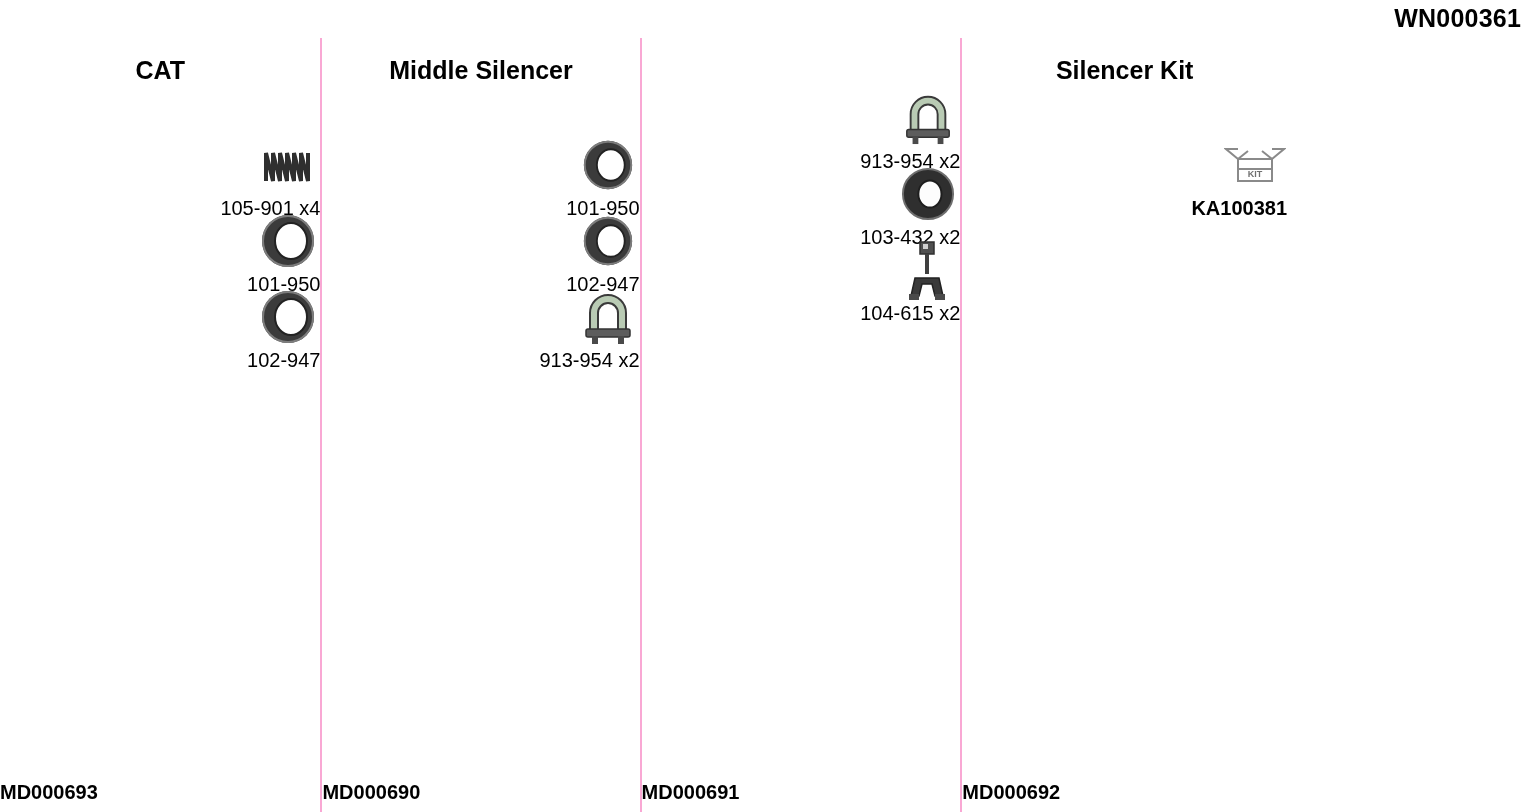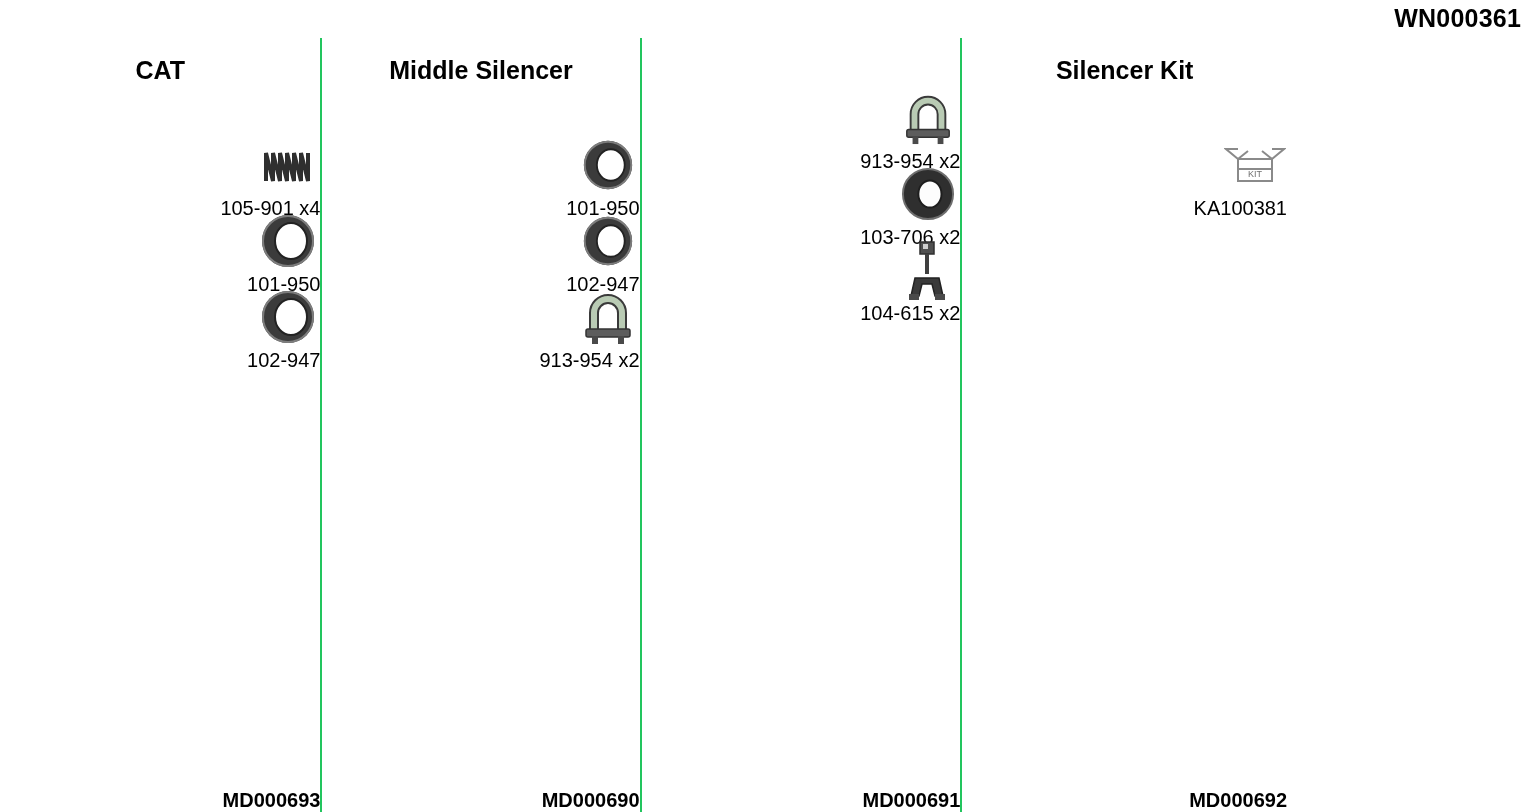--- a/index.html
+++ b/index.html
@@ -36,21 +36,21 @@
   }
 
   .column {
     position: relative;
     height: 100%;
     box-sizing: border-box;
     display: flex;
     flex-direction: column;
   }
   .column.divider {
-    border-left: 2px solid #22c55e;
+    border-left: 2px solid #f9a8d4;
   }
   .col-0 { width: 381px; }
   .col-1 { width: 379px; }
   .col-2 { width: 381px; }
   .col-3 { width: 388px; }
 
   .col-title {
     text-align: center;
     font-size: 25px;
     font-weight: bold;
@@ -65,41 +65,42 @@
 
   .part-row {
     display: flex;
     flex-direction: column;
     align-items: flex-end;
     height: 76px;
   }
   .col-0 .part-row { padding-left: 32px; }
   .col-1 .part-row { padding-left: 30px; }
   .col-2 .part-row { padding-left: 28px; }
-  .col-3 .part-row { padding-left: 56px; }
+  .col-3 .part-row { padding-left: 56px; font-weight: bold; }
 
   .part-icon {
     width: 64px;
     height: 64px;
     flex: 0 0 64px;
     display: flex;
     align-items: center;
     justify-content: center;
   }
   .part-label {
     font-size: 20px;
     margin-left: 20px;
     white-space: nowrap;
   }
   .col-0 .part-label { margin-left: 22px; }
 
   .col-footer {
-    text-align: right;
+    text-align: left;
     font-size: 20px;
     font-weight: bold;
+    padding-bottom: 8px;
   }
 </style>
 </head>
 <body>
 
 <div id="doc-code">WN000361</div>
 
 <div id="columns">
 
   <div class="column col-0">
@@ -207,21 +208,21 @@
 
       <div class="part-row">
         <span class="part-icon">
           <svg width="54" height="54" viewBox="0 0 56 56">
             <circle cx="28" cy="28" r="26" fill="#2f2f2f"></circle>
             <circle cx="28" cy="28" r="26" fill="none" stroke="#6e6e6e" stroke-width="2"></circle>
             <ellipse cx="30" cy="28" rx="12" ry="14" fill="#fdfdfd"></ellipse>
             <ellipse cx="30" cy="28" rx="12" ry="14" fill="none" stroke="#1e1e1e" stroke-width="2"></ellipse>
           </svg>
         </span>
-        <span class="part-label">103-706 x2</span>
+        <span class="part-label">103-432 x2</span>
       </div>
 
       <div class="part-row">
         <span class="part-icon">
           <svg width="46" height="64" viewBox="0 0 46 64">
             <rect x="15" y="4" width="14" height="12" fill="#4f4f4f" stroke="#2f2f2f" stroke-width="1.5"></rect>
             <rect x="18" y="6" width="5" height="5" fill="#cfcfcf"></rect>
             <rect x="20" y="16" width="4" height="20" fill="#3f3f3f"></rect>
             <path d="M6 58 L10 40 L34 40 L38 58 L30 58 L27 46 L17 46 L14 58 Z" fill="#3a3a3a" stroke="#222" stroke-width="1.5"></path>
             <rect x="4" y="56" width="10" height="6" fill="#4a4a4a"></rect>

